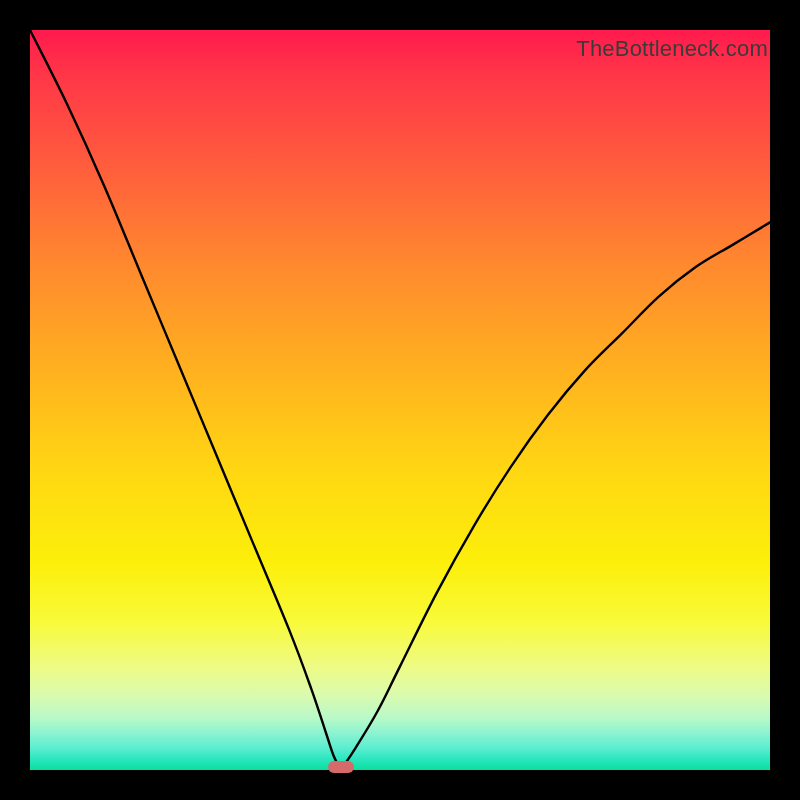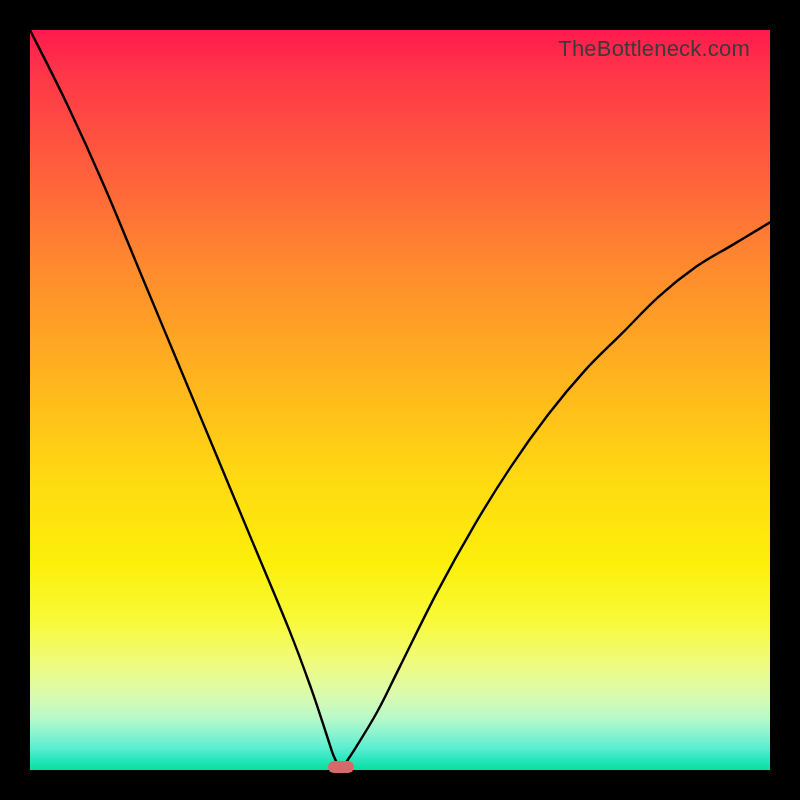--- a/index.html
+++ b/index.html
@@ -37,21 +37,21 @@
       #b8f9c8 93%,
       #8cf4d0 95%,
       #5beed0 97%,
       #2ce6c0 98.5%,
       #0adf9e 100%
     );
   }
   .watermark {
     position: absolute;
     top: 6px;
-    right: 20px;
+    right: 2px;
     color: #3b3b3b;
     font-size: 22px;
     font-weight: 500;
     letter-spacing: 0.2px;
     user-select: none;
   }
   svg.curves {
     position: absolute;
     left: 0;
     top: 0;

